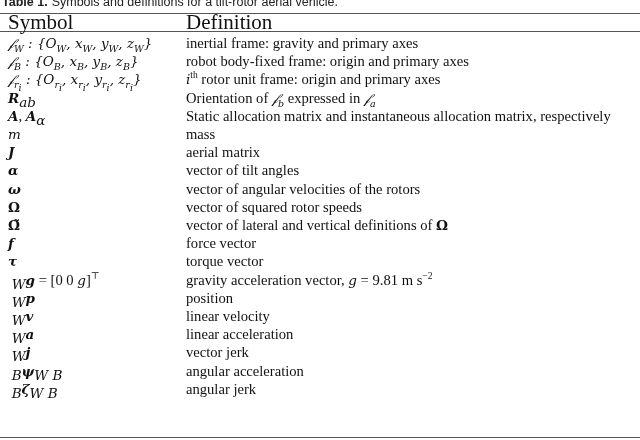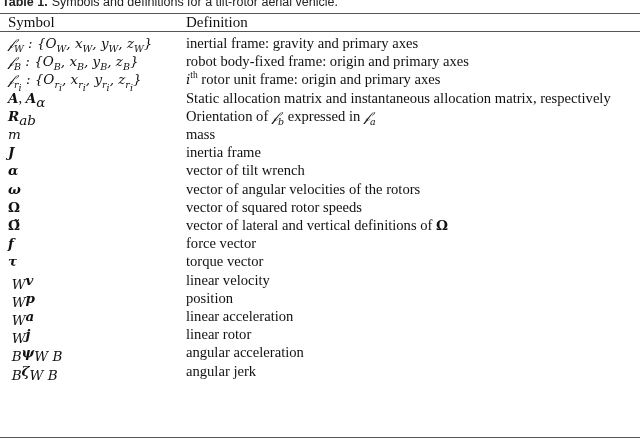--- a/index.html
+++ b/index.html
@@ -8,21 +8,21 @@
   .caption { position:absolute; left:2px; top:-5px; font-family:"Liberation Sans", sans-serif;
              font-size:12.5px; white-space:nowrap; color:#222; }
   .caption b { font-weight:bold; margin-right:4px; }
   .rule { position:absolute; left:0; width:640px; background:#555; }
   .rule.top { top:13px; height:1.3px; }
   .rule.mid { top:31px; height:1px; }
   .rule.bot { top:437px; height:1.3px; }
   table { position:absolute; left:0; top:14px; border-collapse:collapse; width:640px; }
   th, td { padding:0; text-align:left; font-weight:normal; white-space:nowrap;
            font-size:14.6px; line-height:18.2px; height:18.2px; }
-  th { height:17px; line-height:17px; font-size:15px; }
+  th { height:17px; line-height:17px; font-size:21px; }
   tr.head th { padding-bottom:1px; }
   .sym { padding-left:8px; width:178px; }
   .def { }
   tbody tr:first-child td { padding-top:2px; }
   .m { font-family:"DejaVu Serif", "Liberation Serif", serif; font-style:italic; font-size:13.5px; }
   .mb { font-family:"DejaVu Serif", "Liberation Serif", serif; font-style:italic; font-weight:bold; font-size:13.5px; }
   sub, sup { font-size:9.5px; line-height:0; }
 </style>
 </head>
 <body>
@@ -51,43 +51,43 @@
       <td class="sym"><span class="m">𝒻<sub>B</sub> : {O<sub>B</sub>, x<sub>B</sub>, y<sub>B</sub>, z<sub>B</sub>}</span></td>
       <td class="def">robot body-fixed frame: origin and primary axes</td>
     </tr>
 
     <tr>
       <td class="sym"><span class="m">𝒻<sub>r<sub>i</sub></sub> : {O<sub>r<sub>i</sub></sub>, x<sub>r<sub>i</sub></sub>, y<sub>r<sub>i</sub></sub>, z<sub>r<sub>i</sub></sub>}</span></td>
       <td class="def"><span class="m">i</span><sup>th</sup><span> rotor unit frame: origin and primary axes</span></td>
     </tr>
 
     <tr>
-      <td class="sym"><span class="mb">A</span>, <span class="mb">A</span><sub class="m">α</sub></td>
-      <td class="def">Static allocation matrix and instantaneous allocation matrix, respectively</td>
+      <td class="sym"><span class="mb">R</span><sub class="m">ab</sub></td>
+      <td class="def"><span>Orientation of </span><span class="m">𝒻<sub>b</sub></span><span> expressed in </span><span class="m">𝒻<sub>a</sub></span></td>
     </tr>
 
     <tr>
-      <td class="sym"><span class="mb">R</span><sub class="m">ab</sub></td>
-      <td class="def"><span>Orientation of </span><span class="m">𝒻<sub>b</sub></span><span> expressed in </span><span class="m">𝒻<sub>a</sub></span></td>
+      <td class="sym"><span class="mb">A</span>, <span class="mb">A</span><sub class="m">α</sub></td>
+      <td class="def">Static allocation matrix and instantaneous allocation matrix, respectively</td>
     </tr>
 
     <tr>
       <td class="sym"><span class="m">m</span></td>
       <td class="def">mass</td>
     </tr>
 
     <tr>
       <td class="sym"><span class="mb">J</span></td>
-      <td class="def">inertia frame</td>
+      <td class="def">aerial matrix</td>
     </tr>
 
 
     <tr>
       <td class="sym"><span class="mb">α</span></td>
-      <td class="def">vector of tilt wrench</td>
+      <td class="def">vector of tilt angles</td>
     </tr>
 
     <tr>
       <td class="sym"><span class="mb">ω</span></td>
       <td class="def">vector of angular velocities of the rotors</td>
     </tr>
 
     <tr>
       <td class="sym"><span class="mb" style="font-style:normal">Ω</span></td>
       <td class="def">vector of squared rotor speeds</td>
@@ -102,39 +102,43 @@
       <td class="sym"><span class="mb">f</span></td>
       <td class="def">force vector</td>
     </tr>
 
     <tr>
       <td class="sym"><span class="mb">τ</span></td>
       <td class="def">torque vector</td>
     </tr>
 
 
-
     <tr>
-      <td class="sym">&nbsp;<sub class="m">W</sub><span class="mb">v</span></td>
-      <td class="def">linear velocity</td>
+      <td class="sym">&nbsp;<sub class="m">W</sub><span class="mb">g</span> = [0 0 <span class="m">g</span>]<sup>⊤</sup></td>
+      <td class="def"><span>gravity acceleration vector, </span><span class="m">g</span><span> = 9.81 m s</span><sup>−2</sup></td>
     </tr>
 
     <tr>
       <td class="sym">&nbsp;<sub class="m">W</sub><span class="mb">p</span></td>
       <td class="def">position</td>
+    </tr>
+
+    <tr>
+      <td class="sym">&nbsp;<sub class="m">W</sub><span class="mb">v</span></td>
+      <td class="def">linear velocity</td>
     </tr>
 
     <tr>
       <td class="sym">&nbsp;<sub class="m">W</sub><span class="mb">a</span></td>
       <td class="def">linear acceleration</td>
     </tr>
 
     <tr>
       <td class="sym">&nbsp;<sub class="m">W</sub><span class="mb">j</span></td>
-      <td class="def">linear rotor</td>
+      <td class="def">vector jerk</td>
     </tr>
 
 
     <tr>
       <td class="sym">&nbsp;<sub class="m">B</sub><span class="mb">ψ</span><sub class="m">W B</sub></td>
       <td class="def">angular acceleration</td>
     </tr>
 
     <tr>
       <td class="sym">&nbsp;<sub class="m">B</sub><span class="mb">ζ</span><sub class="m">W B</sub></td>

